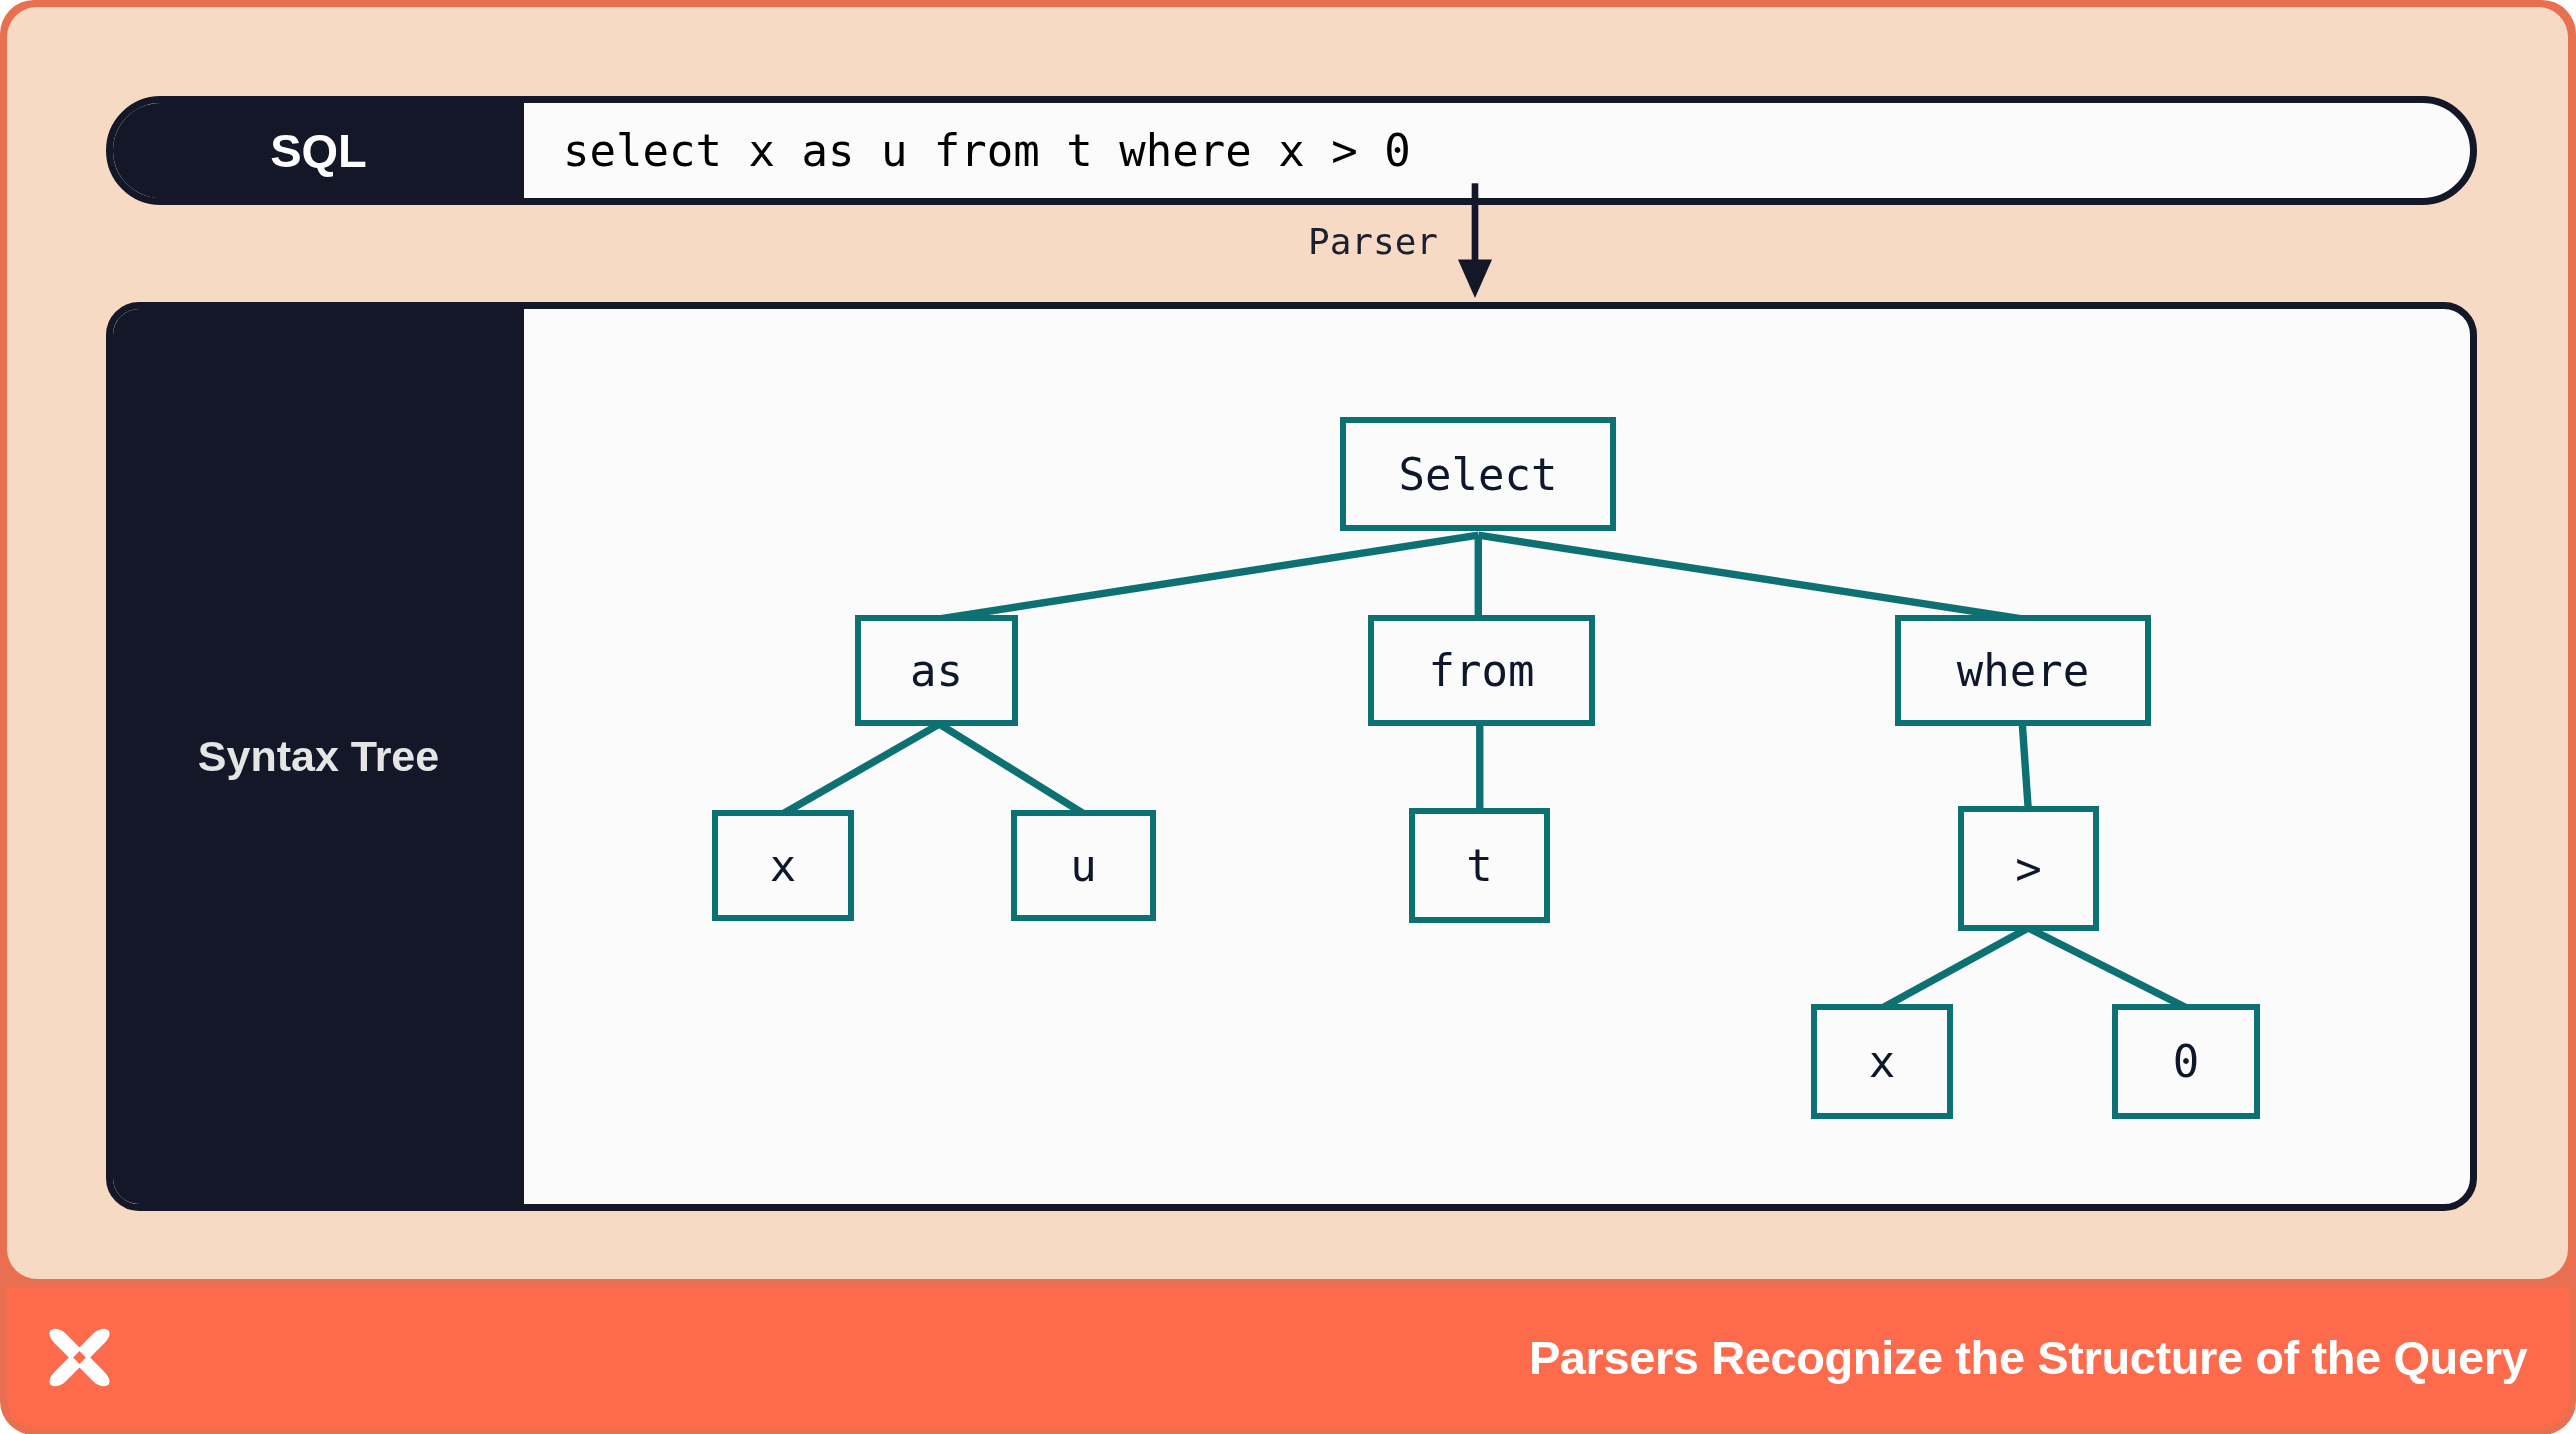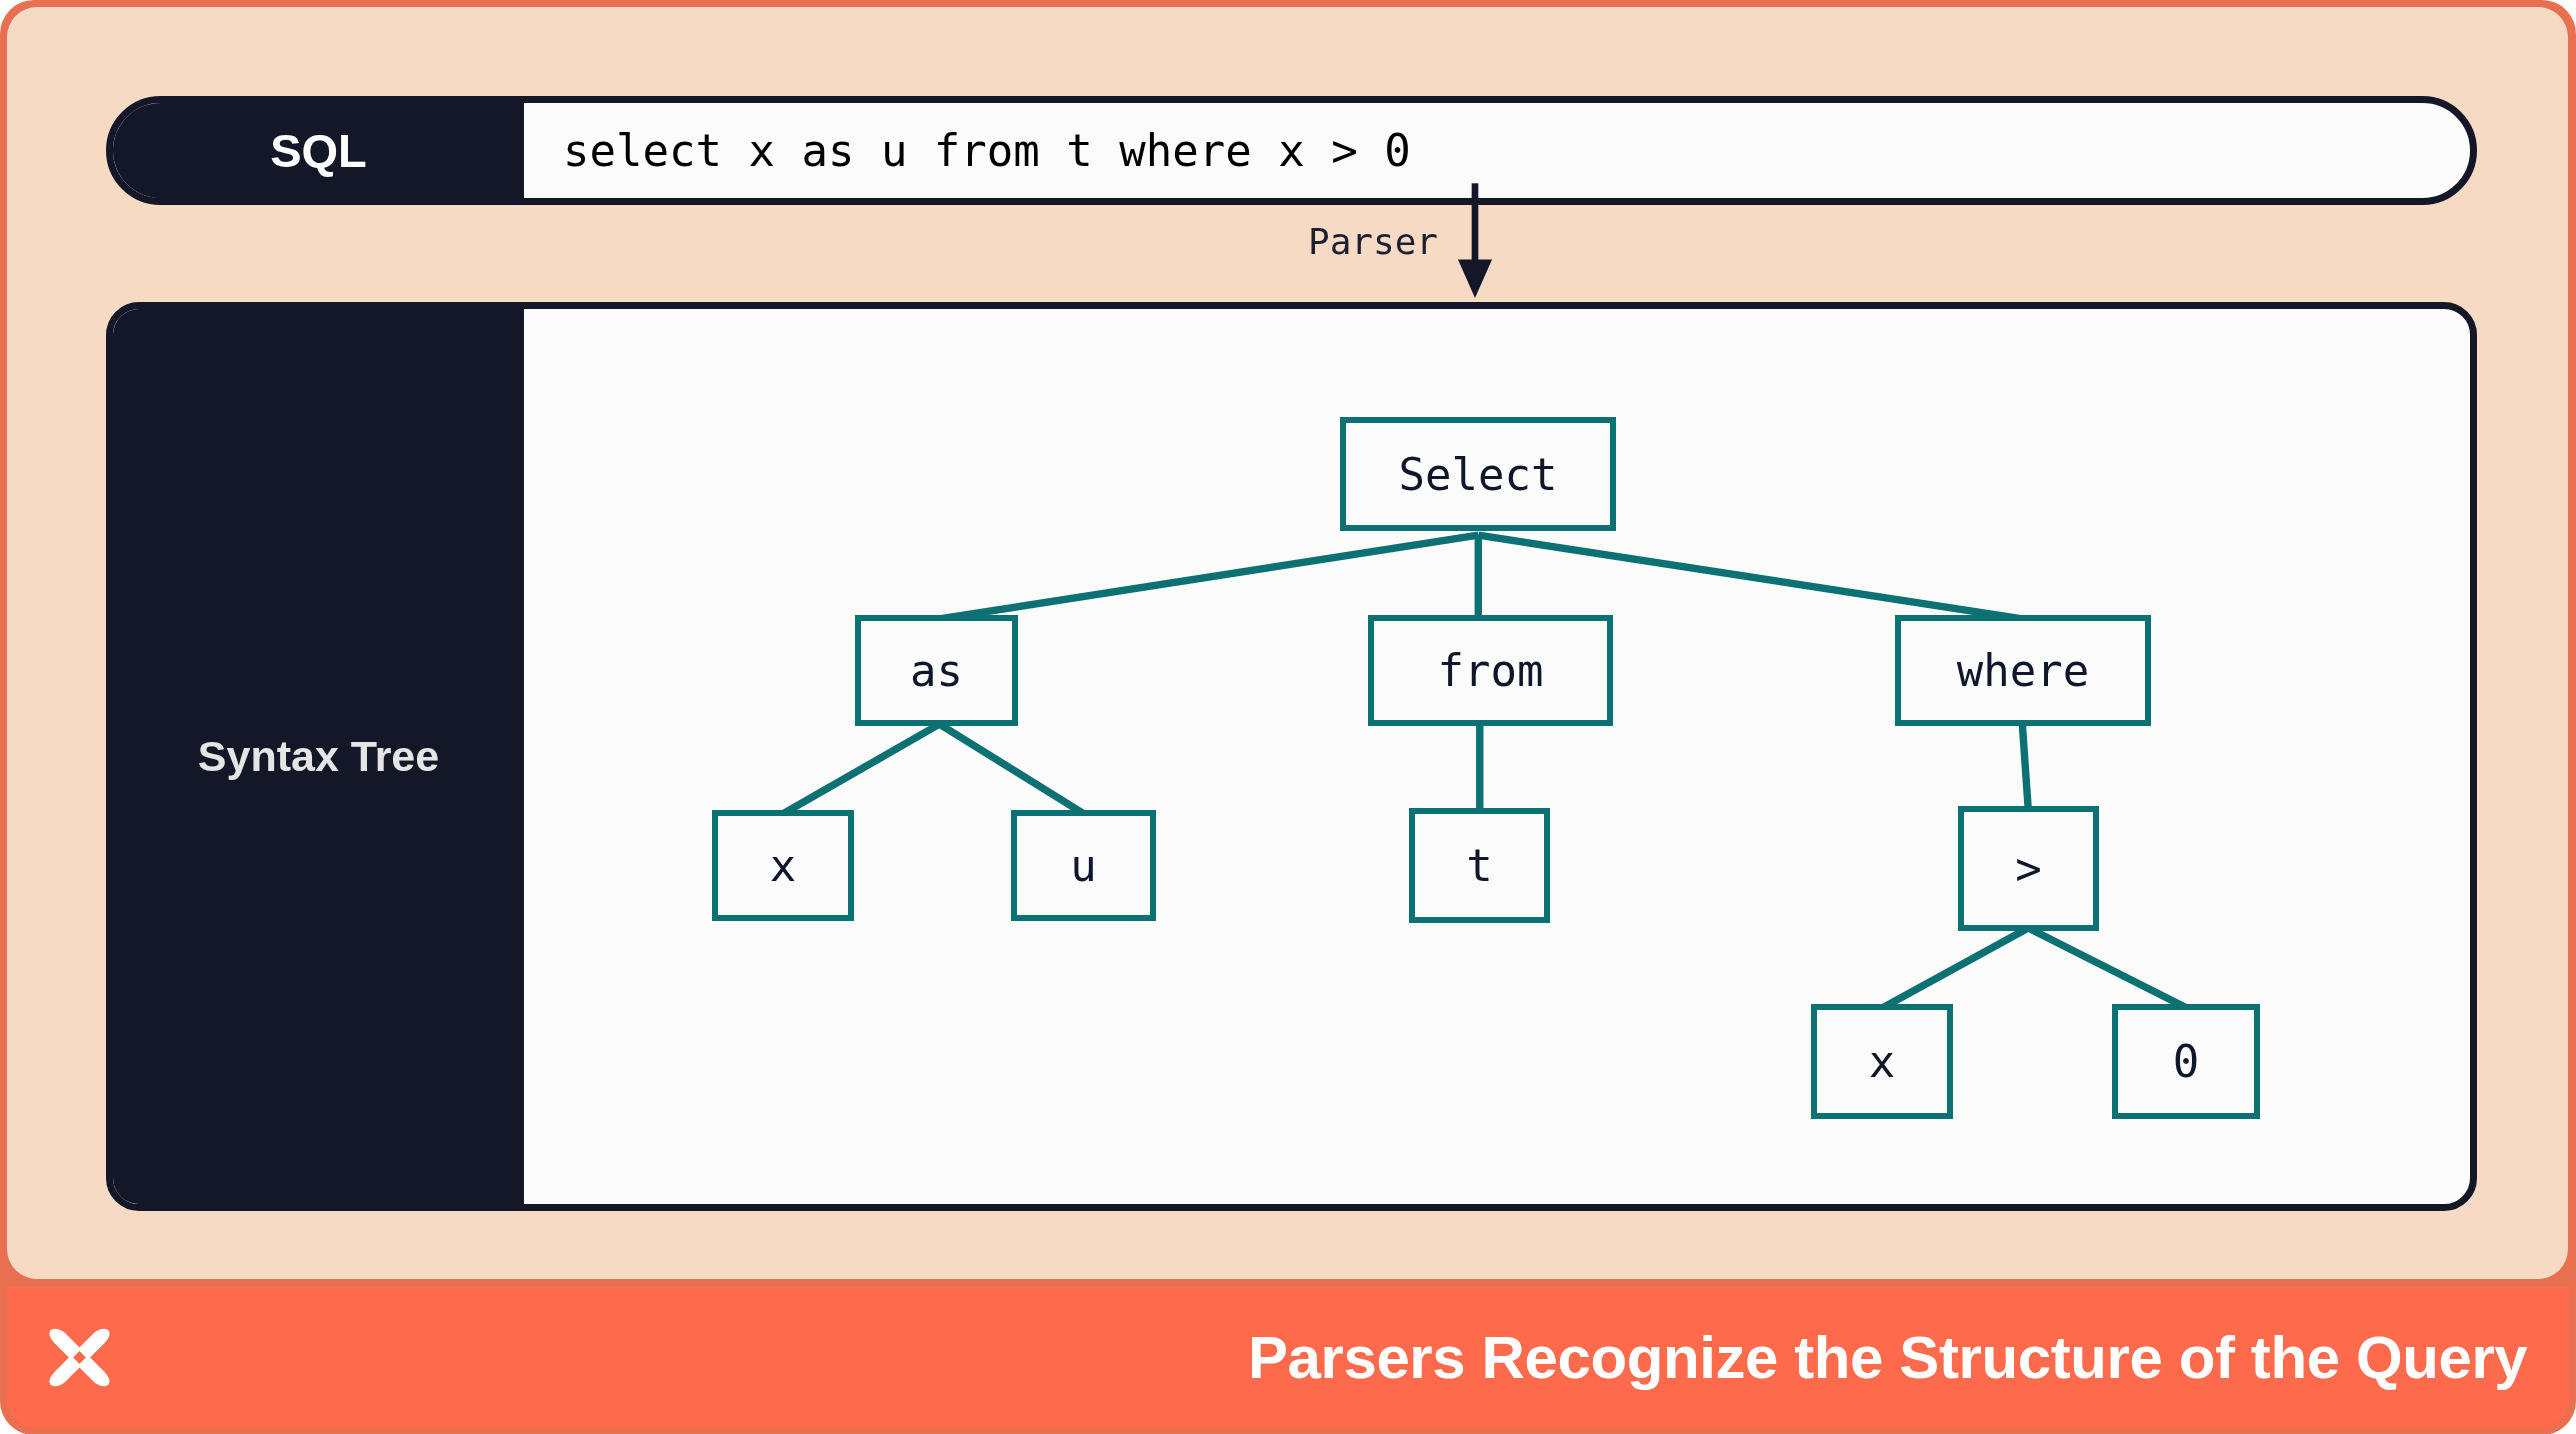--- a/index.html
+++ b/index.html
@@ -18,21 +18,21 @@
     background:#f7dac3;border-radius:30px;
   }
   
   .footer{
     position:absolute;left:6.7px;right:6.7px;top:1287px;bottom:6.7px;
     background:#fd6a4c;border-radius:0 0 28px 28px;
     display:flex;align-items:center;padding:0 42px 0 37px;box-sizing:border-box;
   }
   .footer-logo{width:71px;height:71px;flex:0 0 auto;}
   .footer-title{
-    margin-left:auto;color:#ffffff;font-size:60px;font-weight:bold;
+    margin-left:auto;color:#ffffff;font-size:47px;font-weight:bold;
     letter-spacing:-0.4px;white-space:nowrap;
   }
   
   .sql-pill{
     position:absolute;left:106px;top:74px;width:2371px;height:109px;
     box-sizing:border-box;border:7.4px solid #131727;border-radius:59px;
     background:#fbfbfc;display:flex;align-items:stretch;overflow:hidden;margin-top:22px;
   }
   .sql-pill-label{
     width:411px;flex:0 0 auto;background:#131727;color:#ffffff;
@@ -64,21 +64,21 @@
   .tree-sidebar-label{color:#e5e5e5;font-size:43px;font-weight:bold;}
   .tree-edges{position:absolute;left:0;top:0;width:2357px;height:894px;}
   .node{
     position:absolute;box-sizing:border-box;border:6.7px solid #0d7174;
     background:#fbfbfc;display:flex;align-items:center;justify-content:center;
     font-family:"DejaVu Sans Mono",monospace;font-size:44px;color:#0f172a;
   }
   
   .n-select{left:1227px;top:108px;width:276px;height:114px;}
   .n-as{left:742px;top:306px;width:163px;height:111px;}
-  .n-from{left:1255px;top:306px;width:245px;height:111px;}
+  .n-from{left:1255px;top:306px;width:227px;height:111px;}
   .n-where{left:1782px;top:306px;width:256px;height:111px;}
   .n-x1{left:599px;top:501px;width:142px;height:111px;}
   .n-u{left:898px;top:501px;width:145px;height:111px;}
   .n-t{left:1296px;top:499px;width:141px;height:115px;}
   .n-gt{left:1845px;top:497px;width:141px;height:125px;}
   .n-x2{left:1698px;top:695px;width:142px;height:115px;}
   .n-zero{left:1999px;top:695px;width:148px;height:115px;}
 </style>
 </head>
 <body>

